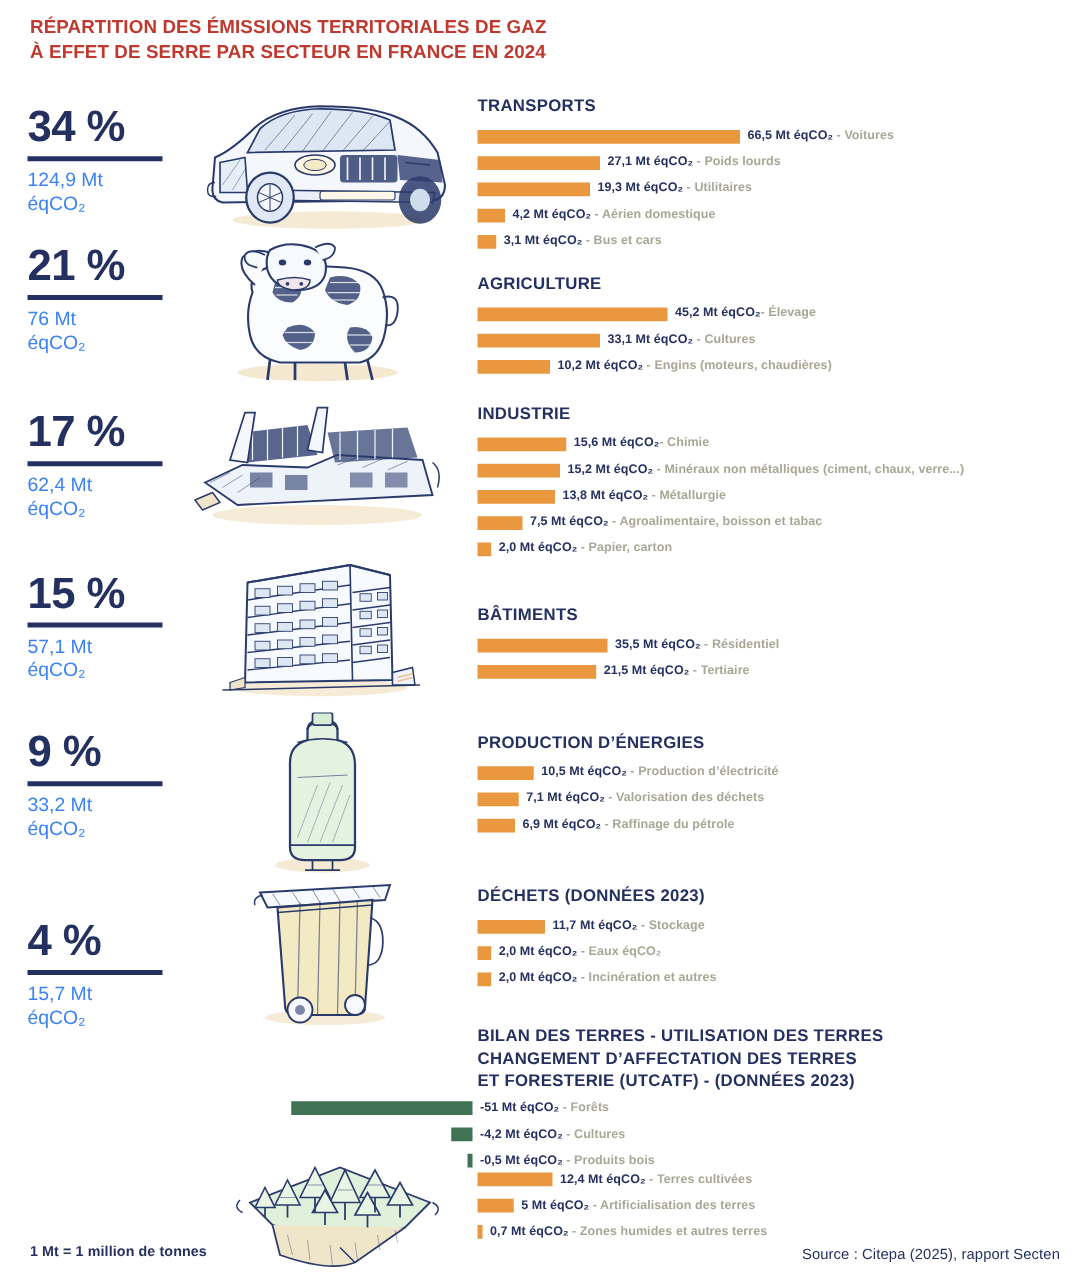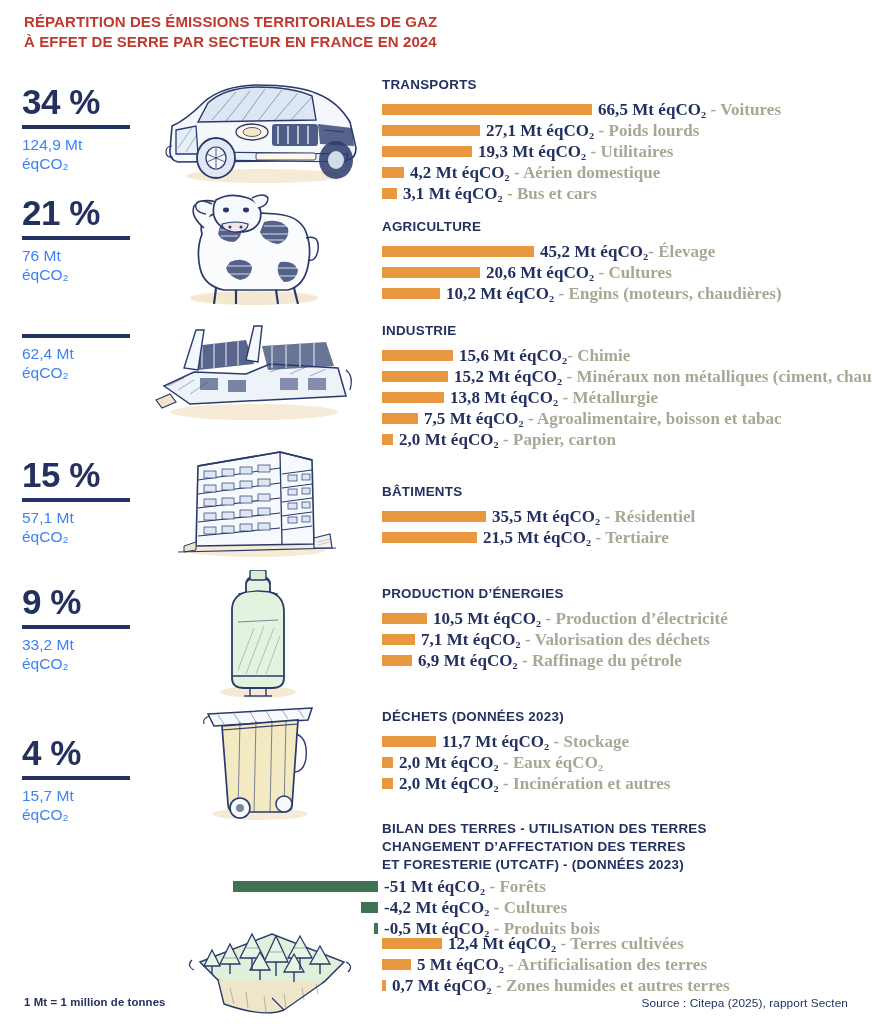--- a/index.html
+++ b/index.html
@@ -49,23 +49,22 @@
     font-size:13.4px; font-weight:bold; color:#243160;
     letter-spacing:0.25px; line-height:1.33; text-transform:uppercase;
     white-space:pre-line;
   }
   .rows { margin-top:7px; }
   .bar {
     height:11px; background:#e9983f; flex:0 0 auto;
   }
   .bar.green { background:#3f7353; }
   .lbl {
-    font-size:17px; line-height:1; margin-left:6px;
+    font-size:10px; line-height:1; margin-left:6px;
     letter-spacing:0.05px;
-    font-family:Liberation Serif, serif;
   }
   .lbl .val { font-weight:bold; color:#243160; }
   .lbl .cat { font-weight:bold; color:#a8a795; }
 
   
   .rowR { display:flex; align-items:center; height:17px; margin-bottom:4px; white-space:nowrap; }
   .barwrap {
     display:flex; justify-content:flex-end; flex:0 0 auto;
   }
 
@@ -97,20 +96,21 @@
   </div>
 
   <div class="leftblock" style="top:195px">
     <div class="pct">21 %</div>
     <div class="rule"></div>
     <div class="mt">76 Mt
 éqCO₂</div>
   </div>
 
   <div class="leftblock" style="top:328px">
+    <div class="pct">17 %</div>
     <div class="rule"></div>
     <div class="mt">62,4 Mt
 éqCO₂</div>
   </div>
 
   <div class="leftblock" style="top:457px">
     <div class="pct">15 %</div>
     <div class="rule"></div>
     <div class="mt">57,1 Mt
 éqCO₂</div>
@@ -456,21 +456,21 @@
         </div>
         <span class="lbl">
           <span class="val">45,2 Mt éqCO₂</span><span class="cat">- </span><span class="cat">Élevage</span>
         </span>
       </div>
       <div class="rowR">
         <div class="barwrap" style="width:98px">
           <div class="bar" style="width:98px"></div>
         </div>
         <span class="lbl">
-          <span class="val">20,6 Mt éqCO₂</span><span class="cat"> - </span><span class="cat">Cultures</span>
+          <span class="val">33,1 Mt éqCO₂</span><span class="cat"> - </span><span class="cat">Cultures</span>
         </span>
       </div>
       <div class="rowR">
         <div class="barwrap" style="width:58px">
           <div class="bar" style="width:58px"></div>
         </div>
         <span class="lbl">
           <span class="val">10,2 Mt éqCO₂</span><span class="cat"> - </span><span class="cat">Engins (moteurs, chaudières)</span>
         </span>
       </div>

